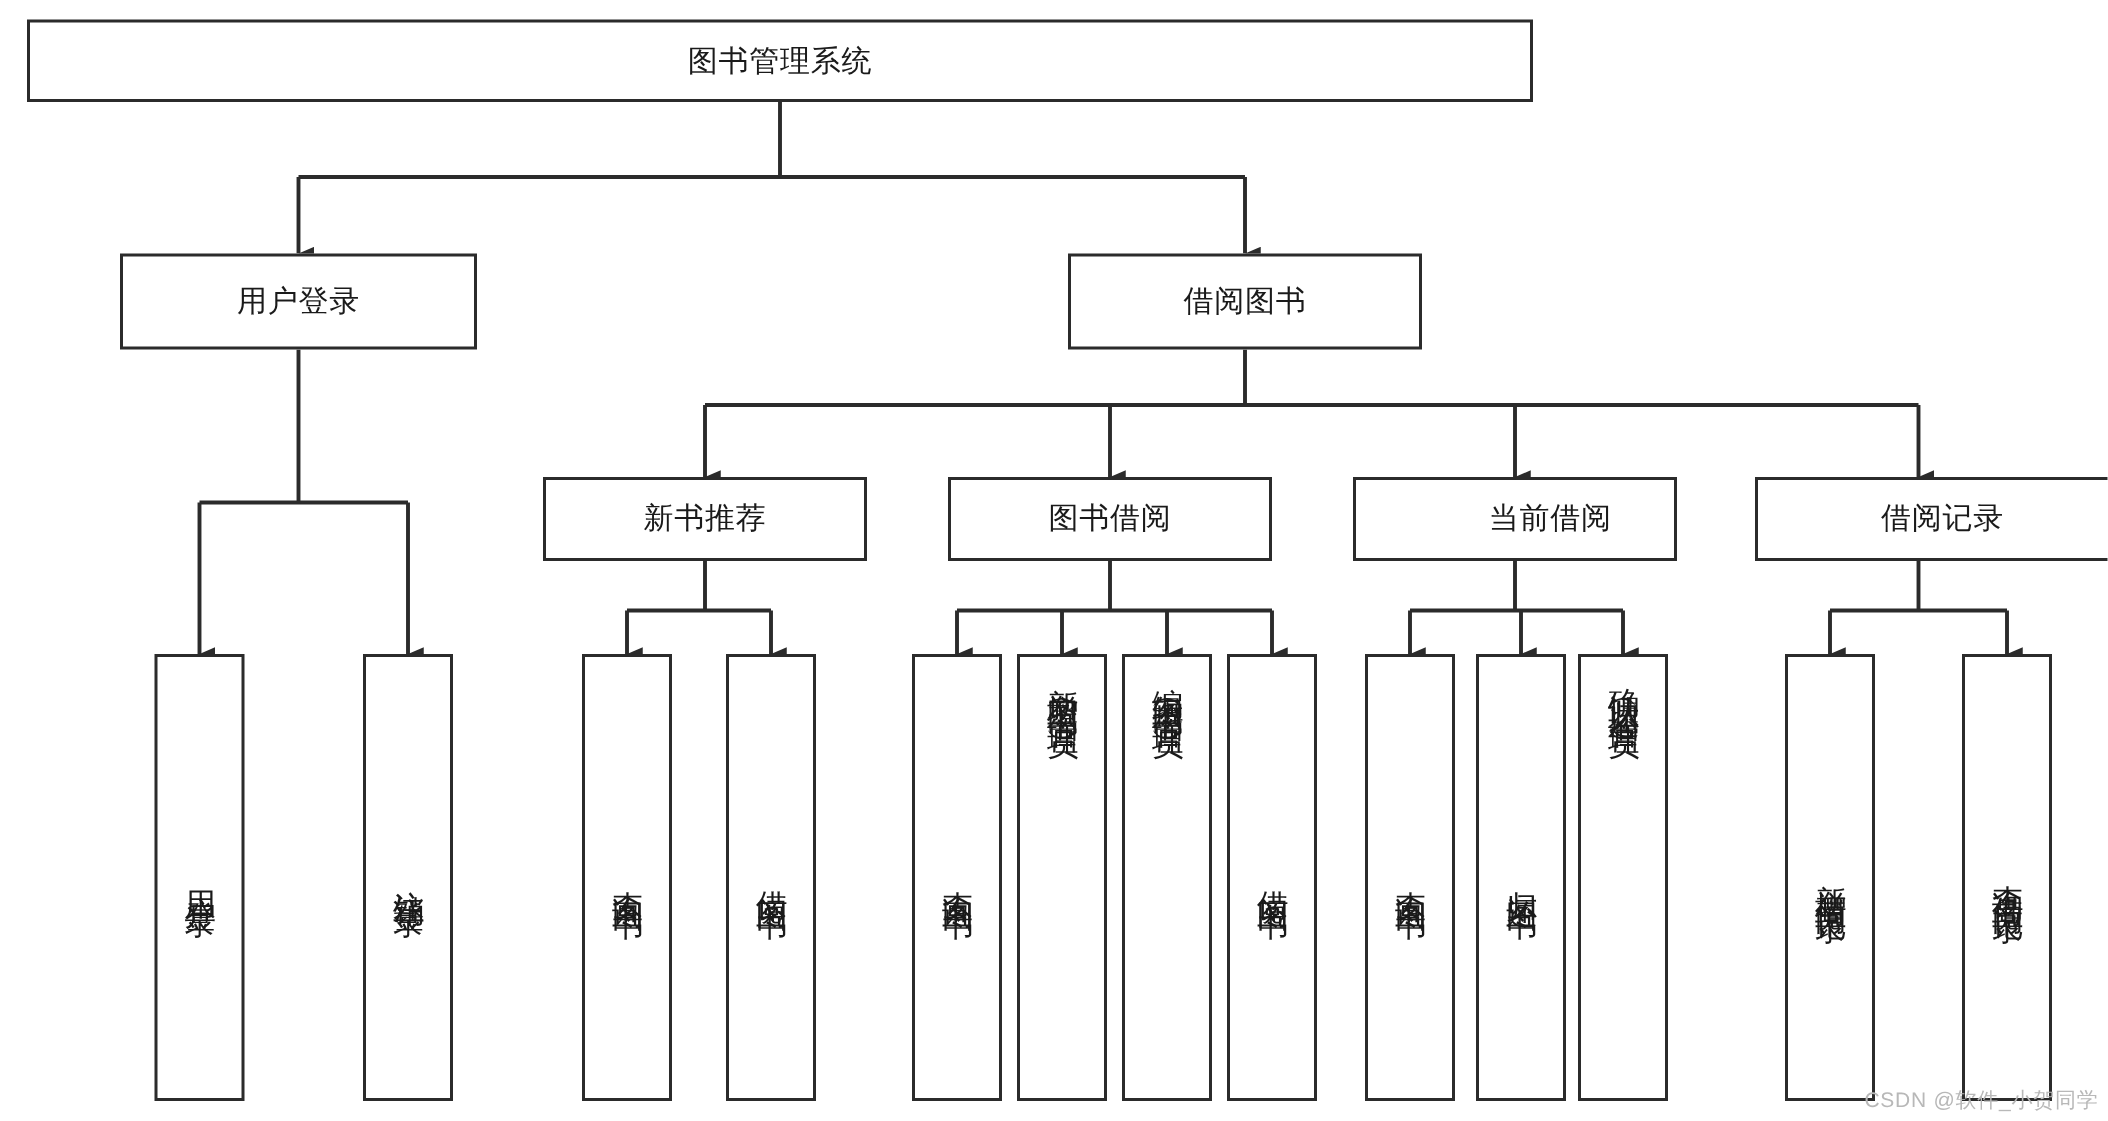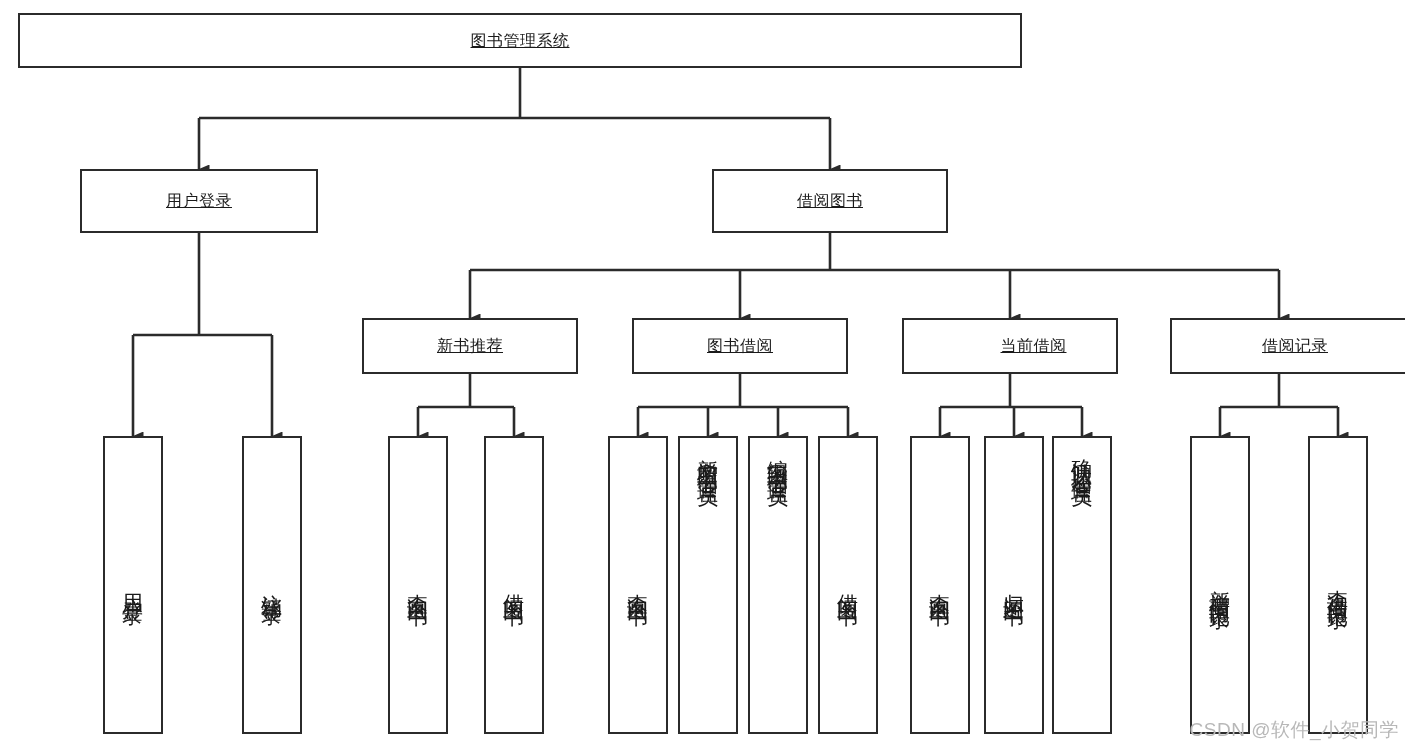--- a/index.html
+++ b/index.html
@@ -29,26 +29,25 @@
   .node-box {
     position: absolute;
     box-sizing: border-box;
     background: #ffffff;
     border: 2.5px solid #2b2b2b;
     display: flex;
     align-items: center;
     justify-content: center;
   }
   .node-label-h {
-    font-size: 16px;
+    font-size: 20px;
     color: #1a1a1a;
     letter-spacing: 0.5px;
     white-space: nowrap;
     line-height: 1.1;
-    text-decoration: underline;
   }
   .node-label-v {
     font-size: 21px;
     color: #1a1a1a;
     writing-mode: vertical-rl;
     text-orientation: upright;
     letter-spacing: 4px;
     line-height: 1.0;
     white-space: nowrap;
     display: block;
@@ -59,21 +58,21 @@
     padding-top: 4px;
   }
   .leaf-box.centered {
     align-items: center;
     padding-top: 0;
   }
   .watermark {
     position: absolute;
     right: 6px;
     bottom: 4px;
-    font-size: 19px;
+    font-size: 14px;
     color: #b8b8b8;
     white-space: nowrap;
     letter-spacing: 0.5px;
     pointer-events: none;
   }
 </style>
 </head>
 <body>
 
 <div id="diagram-root">

